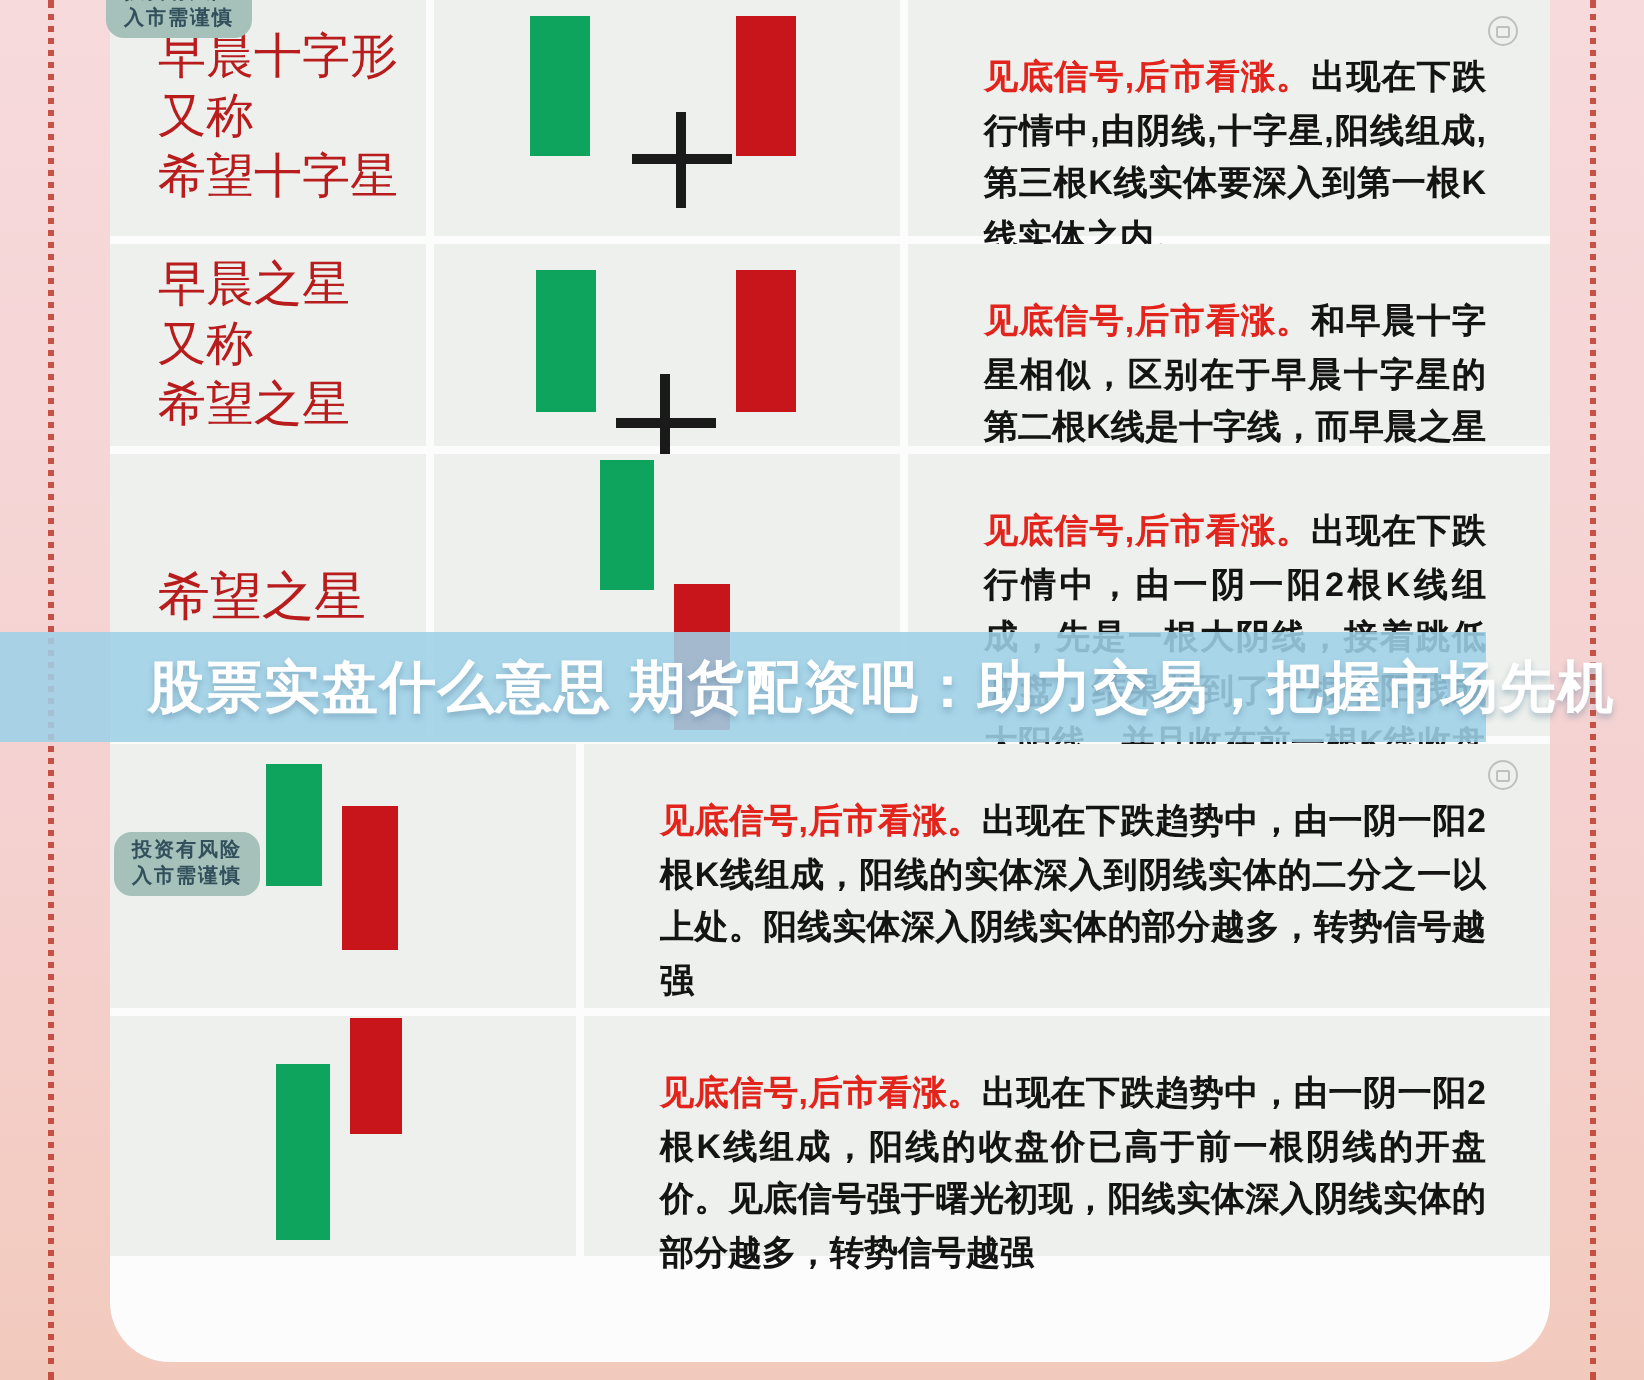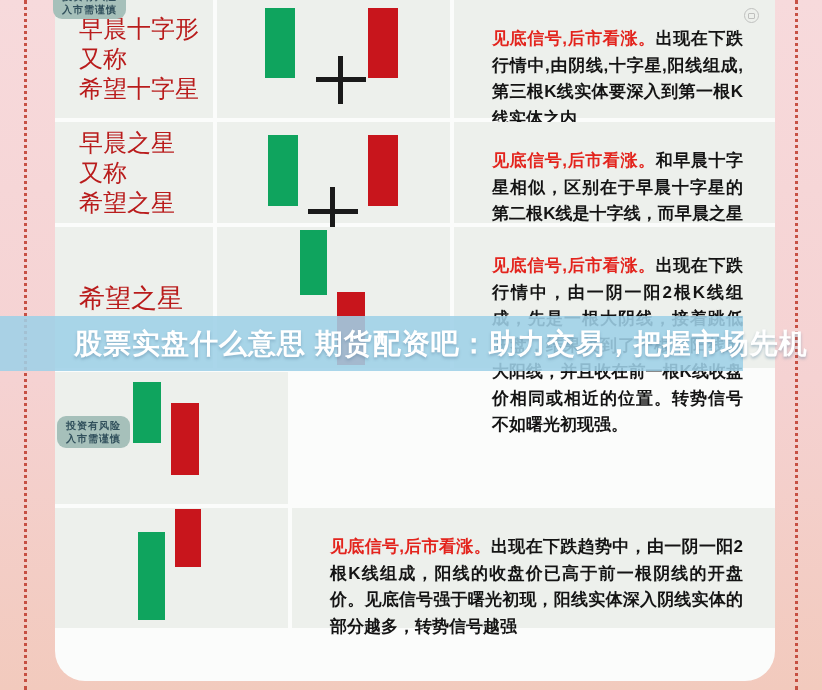--- a/index.html
+++ b/index.html
@@ -120,20 +120,24 @@
       <div class="cell desc-cell">
         <p><span class="sig">见底信号,后市看涨。</span><span>出现在下跌行情中，由一阴一阳2根K线组成，先是一根大阴线，接着跳低开盘，结果收到了一根中阳线或大阳线，并且收在前一根K线收盘价相同或相近的位置。转势信号不如曙光初现强。</span></p>
       </div>
     </div>
 
     <div class="row r4">
       <div class="cell candle-cell r4">
         <div class="candle c-green"></div>
         <div class="candle c-red"></div>
       </div>
+      <div class="cell desc-cell">
+        <span class="icon-note"></span>
+        <p><span class="sig">见底信号,后市看涨。</span><span>出现在下跌趋势中，由一阴一阳2根K线组成，阳线的实体深入到阴线实体的二分之一以上处。阳线实体深入阴线实体的部分越多，转势信号越强</span></p>
+      </div>
     </div>
 
     <div class="row r5">
       <div class="cell candle-cell r5">
         <div class="candle c-green"></div>
         <div class="candle c-red"></div>
       </div>
       <div class="cell desc-cell">
         <p><span class="sig">见底信号,后市看涨。</span><span>出现在下跌趋势中，由一阴一阳2根K线组成，阳线的收盘价已高于前一根阴线的开盘价。见底信号强于曙光初现，阳线实体深入阴线实体的部分越多，转势信号越强</span></p>
       </div>

